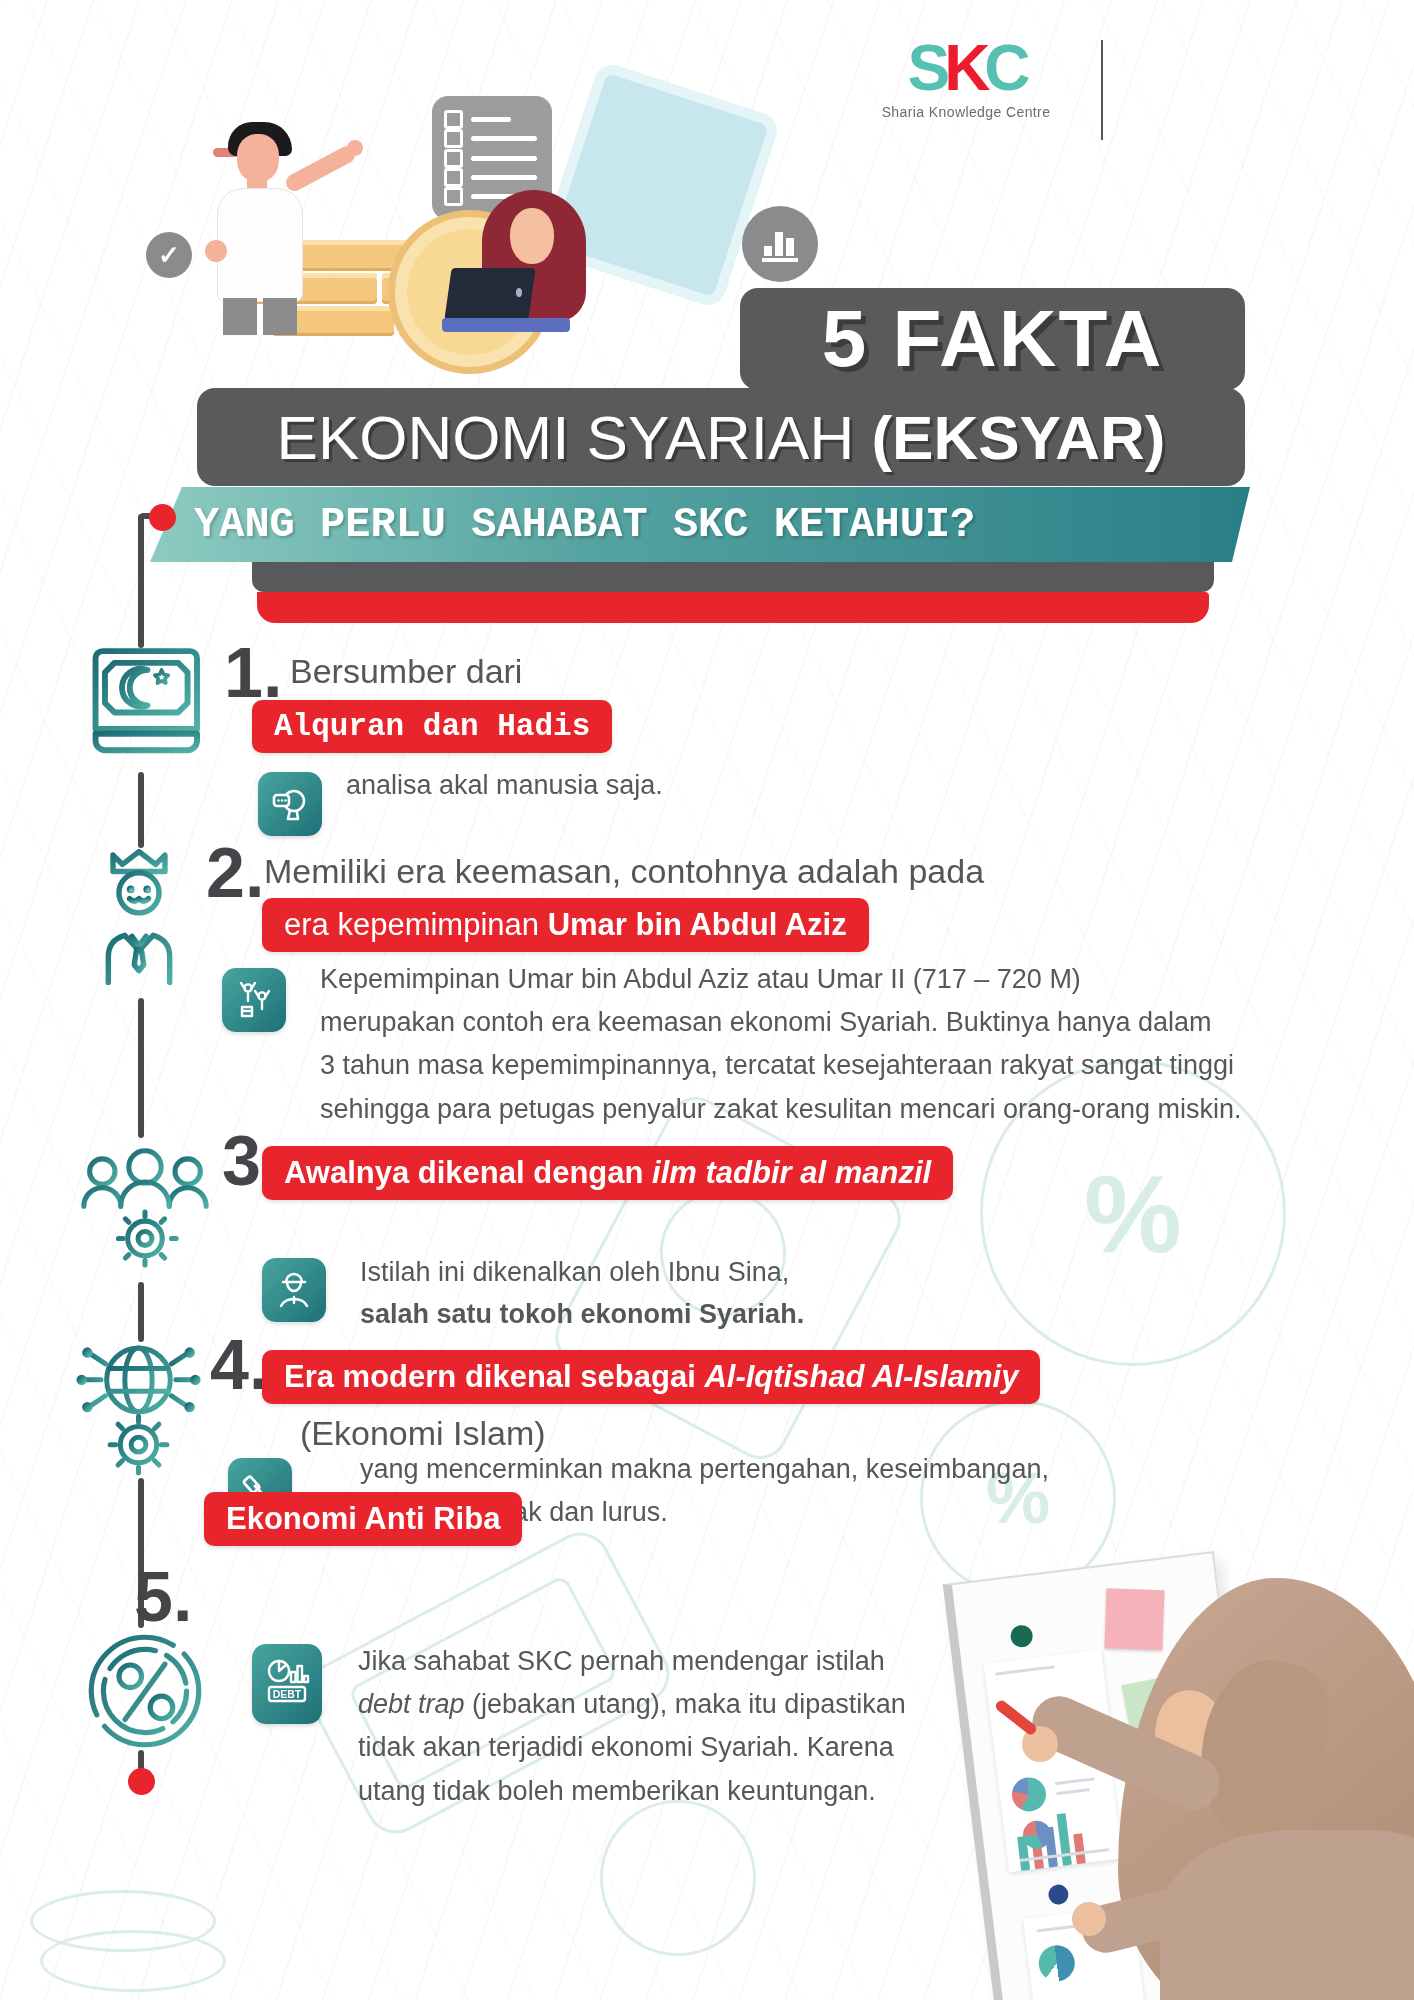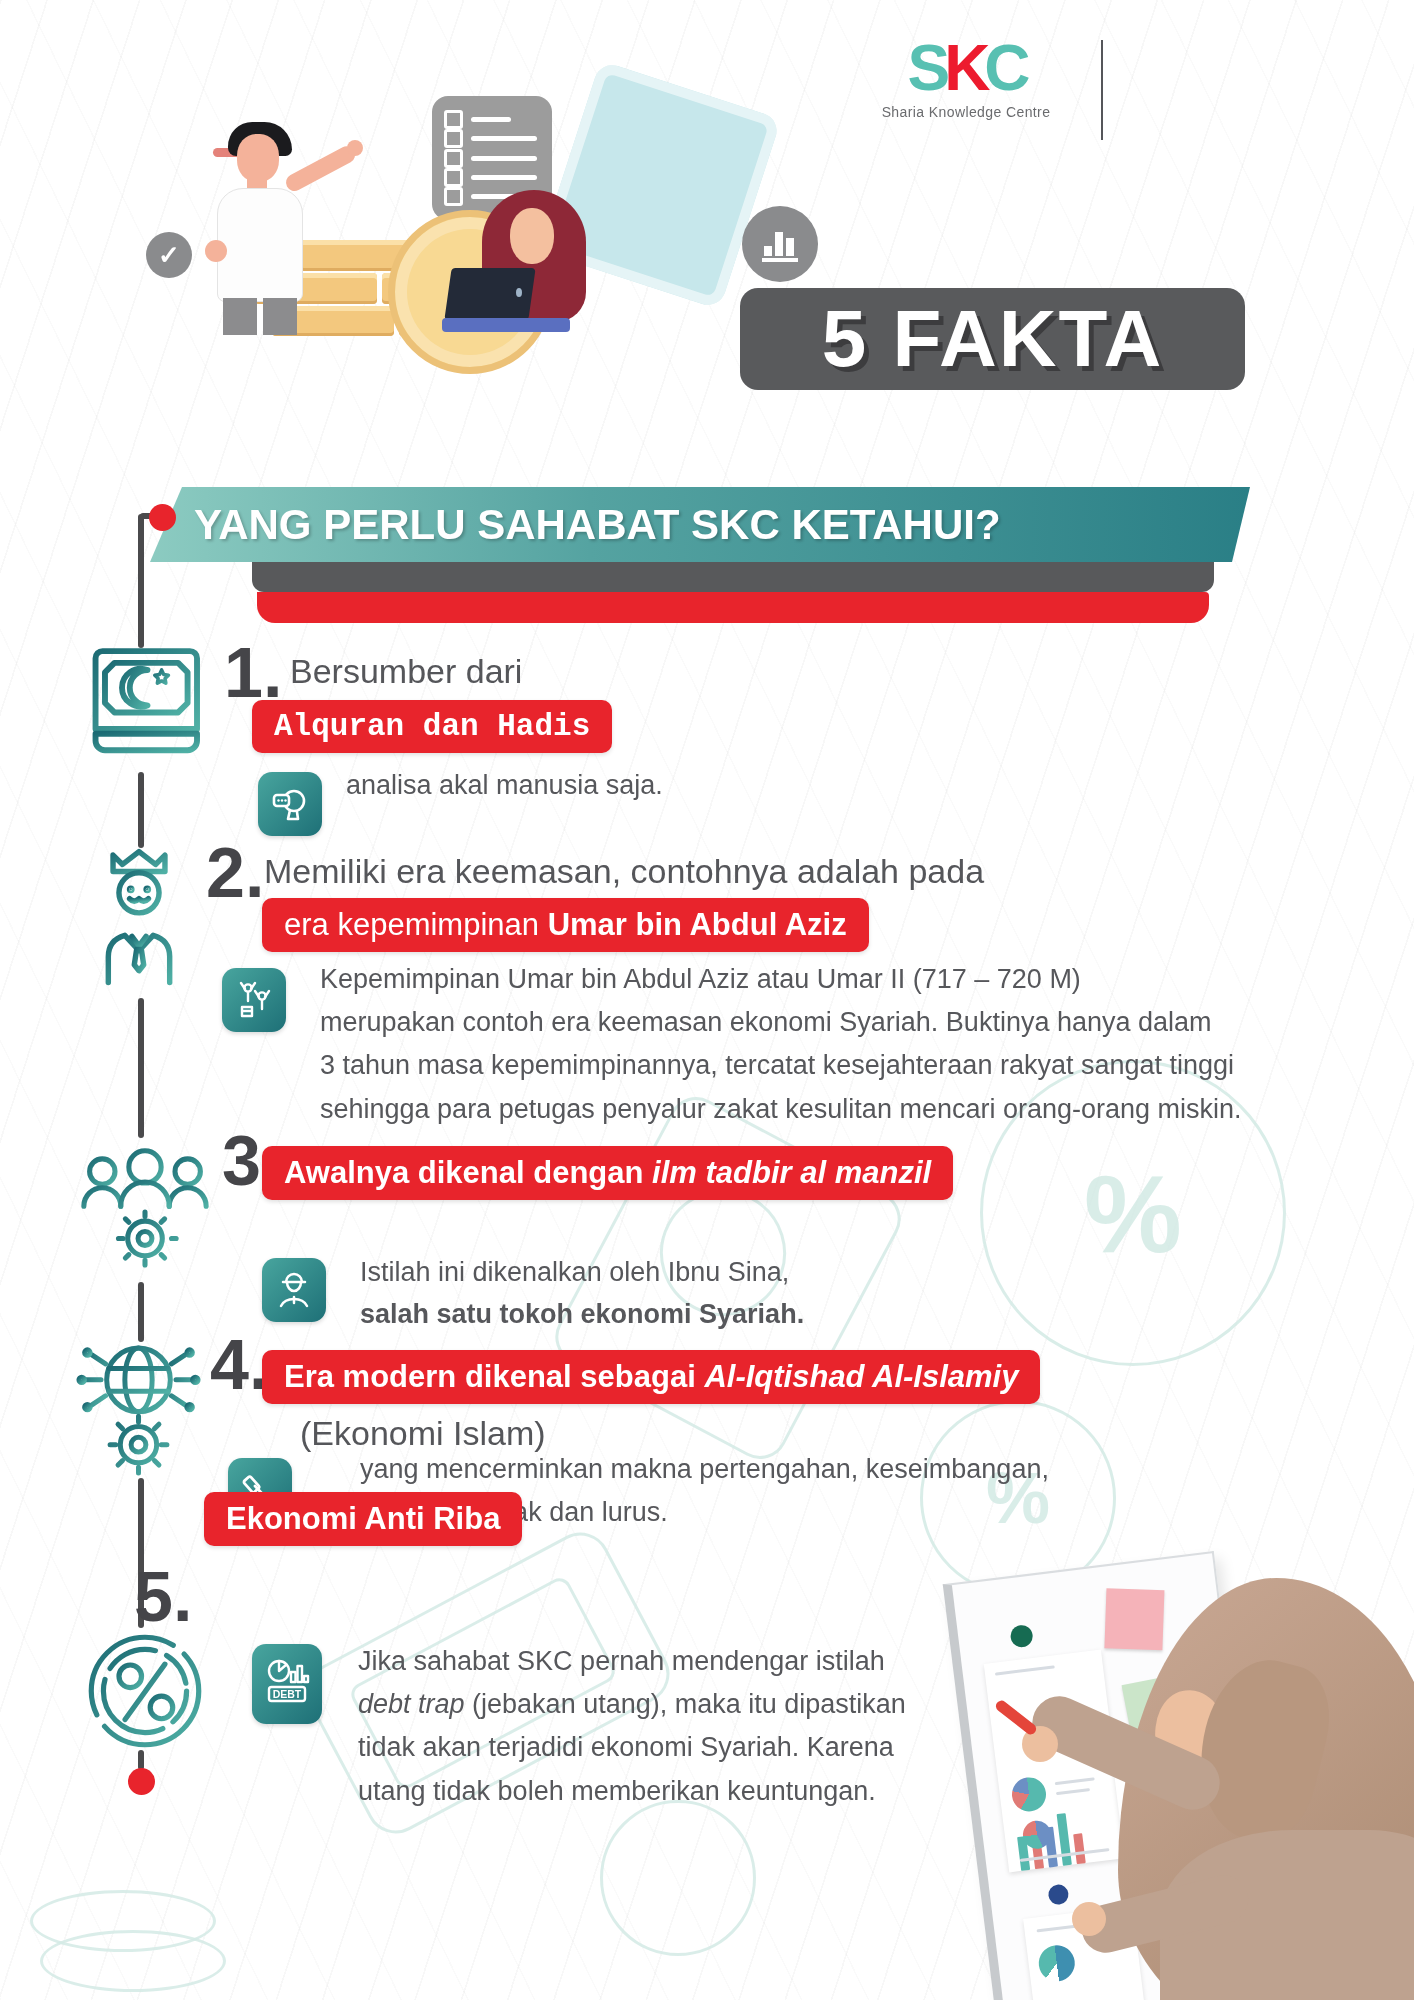--- a/index.html
+++ b/index.html
@@ -26,21 +26,21 @@
   .pru-line{border-top:2px solid #55565A;margin:7px 0 7px 0;}
   .pru-sub{font-size:29px;font-weight:700;color:#4FB3AE;letter-spacing:8px;text-align:center;}
   
   .gbox{background:#595A5C;border-radius:18px;display:flex;align-items:center;justify-content:center;z-index:6;}
   .t1{font-size:80px;font-weight:900;color:#fff;letter-spacing:2px;text-shadow:5px 5px 0 #3C3C3E;}
   .t2{font-size:62px;color:#fff;font-weight:500;letter-spacing:0px;text-shadow:3px 3px 0 #3C3C3E;white-space:nowrap;}
   .t2 b{font-weight:800;}
   .banner{
     background:linear-gradient(90deg,#8CCBC1,#55A3A1 40%,#2A7F86);
     clip-path:polygon(32px 0%, 100% 0%, calc(100% - 18px) 100%, 0% 100%);
-    display:flex;align-items:center;z-index:6;
+    display:flex;align-items:center;z-index:6;font-family:Liberation Mono, monospace;
   }
   .banner span{font-size:42px;font-weight:800;color:#fff;padding-left:44px;text-shadow:2px 2px 3px rgba(0,0,0,.22);white-space:nowrap;}
   
   .tl{position:absolute;left:138px;width:6px;background:#4A4A4C;border-radius:3px;z-index:4;}
   .reddot{position:absolute;width:27px;height:27px;border-radius:50%;background:#E8242C;z-index:6;}
   
   .num{position:absolute;font-size:70px;font-weight:800;color:#454549;line-height:1;z-index:7;}
   .heading{position:absolute;font-size:34px;font-weight:400;color:#55565A;z-index:7;white-space:nowrap;}
   .badge{position:absolute;background:#E8242C;color:#fff;border-radius:10px;padding:9px 22px;
          font-size:31px;font-weight:700;z-index:7;white-space:nowrap;box-shadow:0 2px 4px rgba(0,0,0,.12);}
@@ -158,20 +158,23 @@
     <svg width="44" height="40" viewBox="0 0 44 40">
       <rect x="6" y="22" width="8" height="10" fill="#fff"></rect>
       <rect x="17" y="8" width="8" height="24" fill="#fff"></rect>
       <rect x="28" y="14" width="8" height="18" fill="#fff"></rect>
       <rect x="4" y="34" width="36" height="4" fill="#fff"></rect>
     </svg>
   </div>
 
   <div class="gbox abs" style="left:740px;top:288px;width:505px;height:102px;">
     <span class="t1">5 FAKTA</span>
+  </div>
+  <div class="gbox abs" style="left:197px;top:388px;width:1048px;height:98px;">
+    <span class="t2"><span>EKONOMI SYARIAH </span><b>(EKSYAR)</b></span>
   </div>
   <div class="banner abs" style="left:150px;top:487px;width:1100px;height:75px;">
     <span>YANG PERLU SAHABAT SKC KETAHUI?</span>
   </div>
   <div class="abs" style="left:252px;top:562px;width:962px;height:30px;background:#58595B;border-radius:0 0 12px 12px;z-index:5;"></div>
   <div class="abs" style="left:257px;top:592px;width:952px;height:31px;background:#E8242C;border-radius:0 4px 18px 18px;z-index:5;"></div>
 
   <div class="reddot" style="left:149px;top:504px;"></div>
   <div class="abs" style="left:140px;top:513px;width:24px;height:6px;background:#4A4A4C;border-radius:3px;z-index:4;"></div>
   <div class="tl" style="top:514px;height:134px;"></div>

